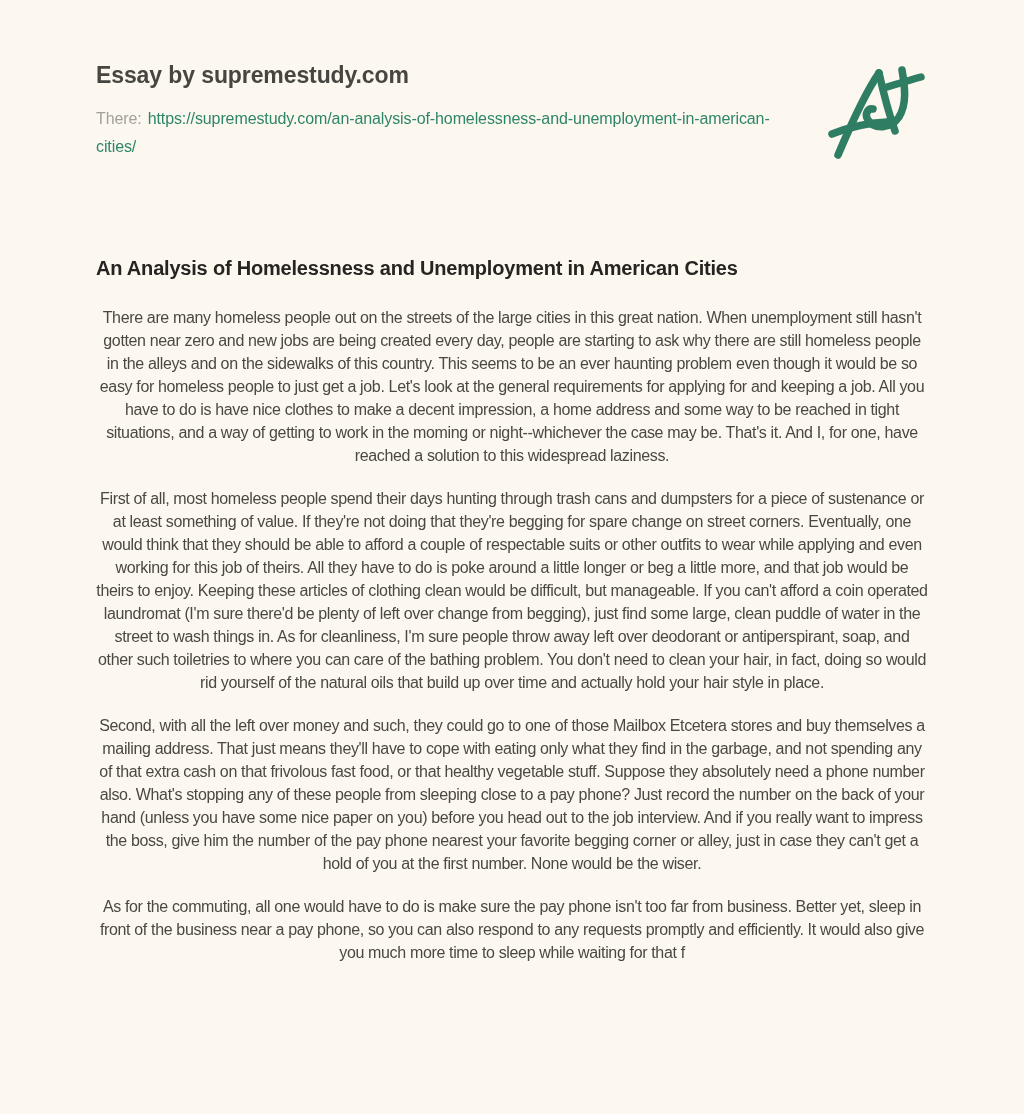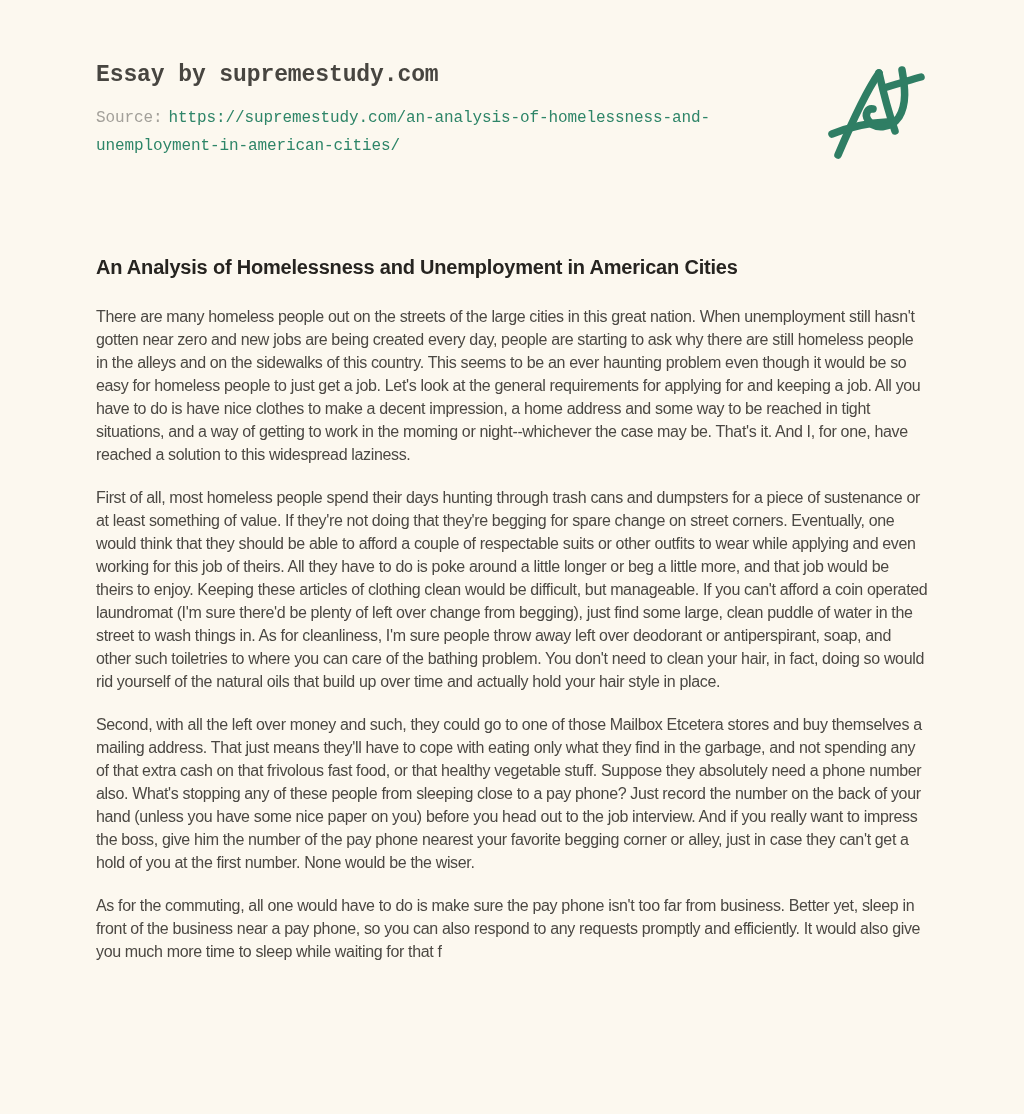--- a/index.html
+++ b/index.html
@@ -9,21 +9,20 @@
     height: 1114px;
     background: #FCF8EF;
     overflow: hidden;
     font-family: "Liberation Sans", sans-serif;
   }
   .content { padding: 62px 96px 0 96px; }
   .header-row {
     display: flex;
     justify-content: space-between;
     align-items: flex-start;
-    font-family: Liberation Mono, monospace;
   }
   .site-title {
     margin: 0;
     font-size: 23px;
     font-weight: 700;
     letter-spacing: -0.1px;
     color: #474540;
   }
   .source {
     margin: 16px 0 0 0;
@@ -51,34 +50,35 @@
     letter-spacing: -0.2px;
     color: #262420;
   }
   .body-par {
     margin: 20px 0 0 0;
     max-width: 850px;
     font-size: 16px;
     line-height: 23px;
     letter-spacing: -0.35px;
     color: #4B4843;
+    text-align: center;
   }
   .body-par.first { margin-top: 16px; }
 </style>
 </head>
 <body>
 
 <div class="page">
   <div class="content">
 
     <div class="header-row">
       <div class="header-left">
         <h2 class="site-title">Essay by supremestudy.com</h2>
         <p class="source">
-          <span class="source-label">Source:</span><a class="source-link">https://supremestudy.com/an-analysis-of-homelessness-and-unemployment-in-american-cities/</a>
+          <span class="source-label">There:</span><a class="source-link">https://supremestudy.com/an-analysis-of-homelessness-and-unemployment-in-american-cities/</a>
         </p>
       </div>
 
       <svg class="logo" width="100" height="96" viewBox="0 0 100 96" fill="none" stroke="#2F7E64" stroke-width="7.5" stroke-linecap="round">
         <path d="M10 91 C24 58 37 29 51 9"></path>
         <path d="M51 9 C55 27 60 47 67 67"></path>
         <path d="M4 70 C21 63 40 59 59 58"></path>
         <path d="M74 6 C77 23 79 40 71 53 C63 65 46 66 40 56 C36 50 40 44 45 45"></path>
         <path d="M56 24 C69 20 82 16 93 13"></path>
       </svg>

